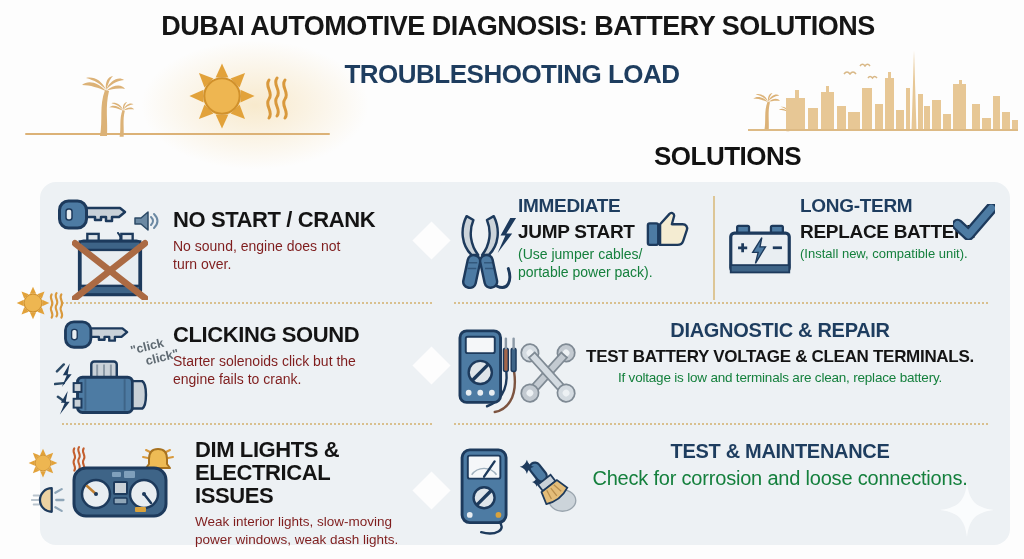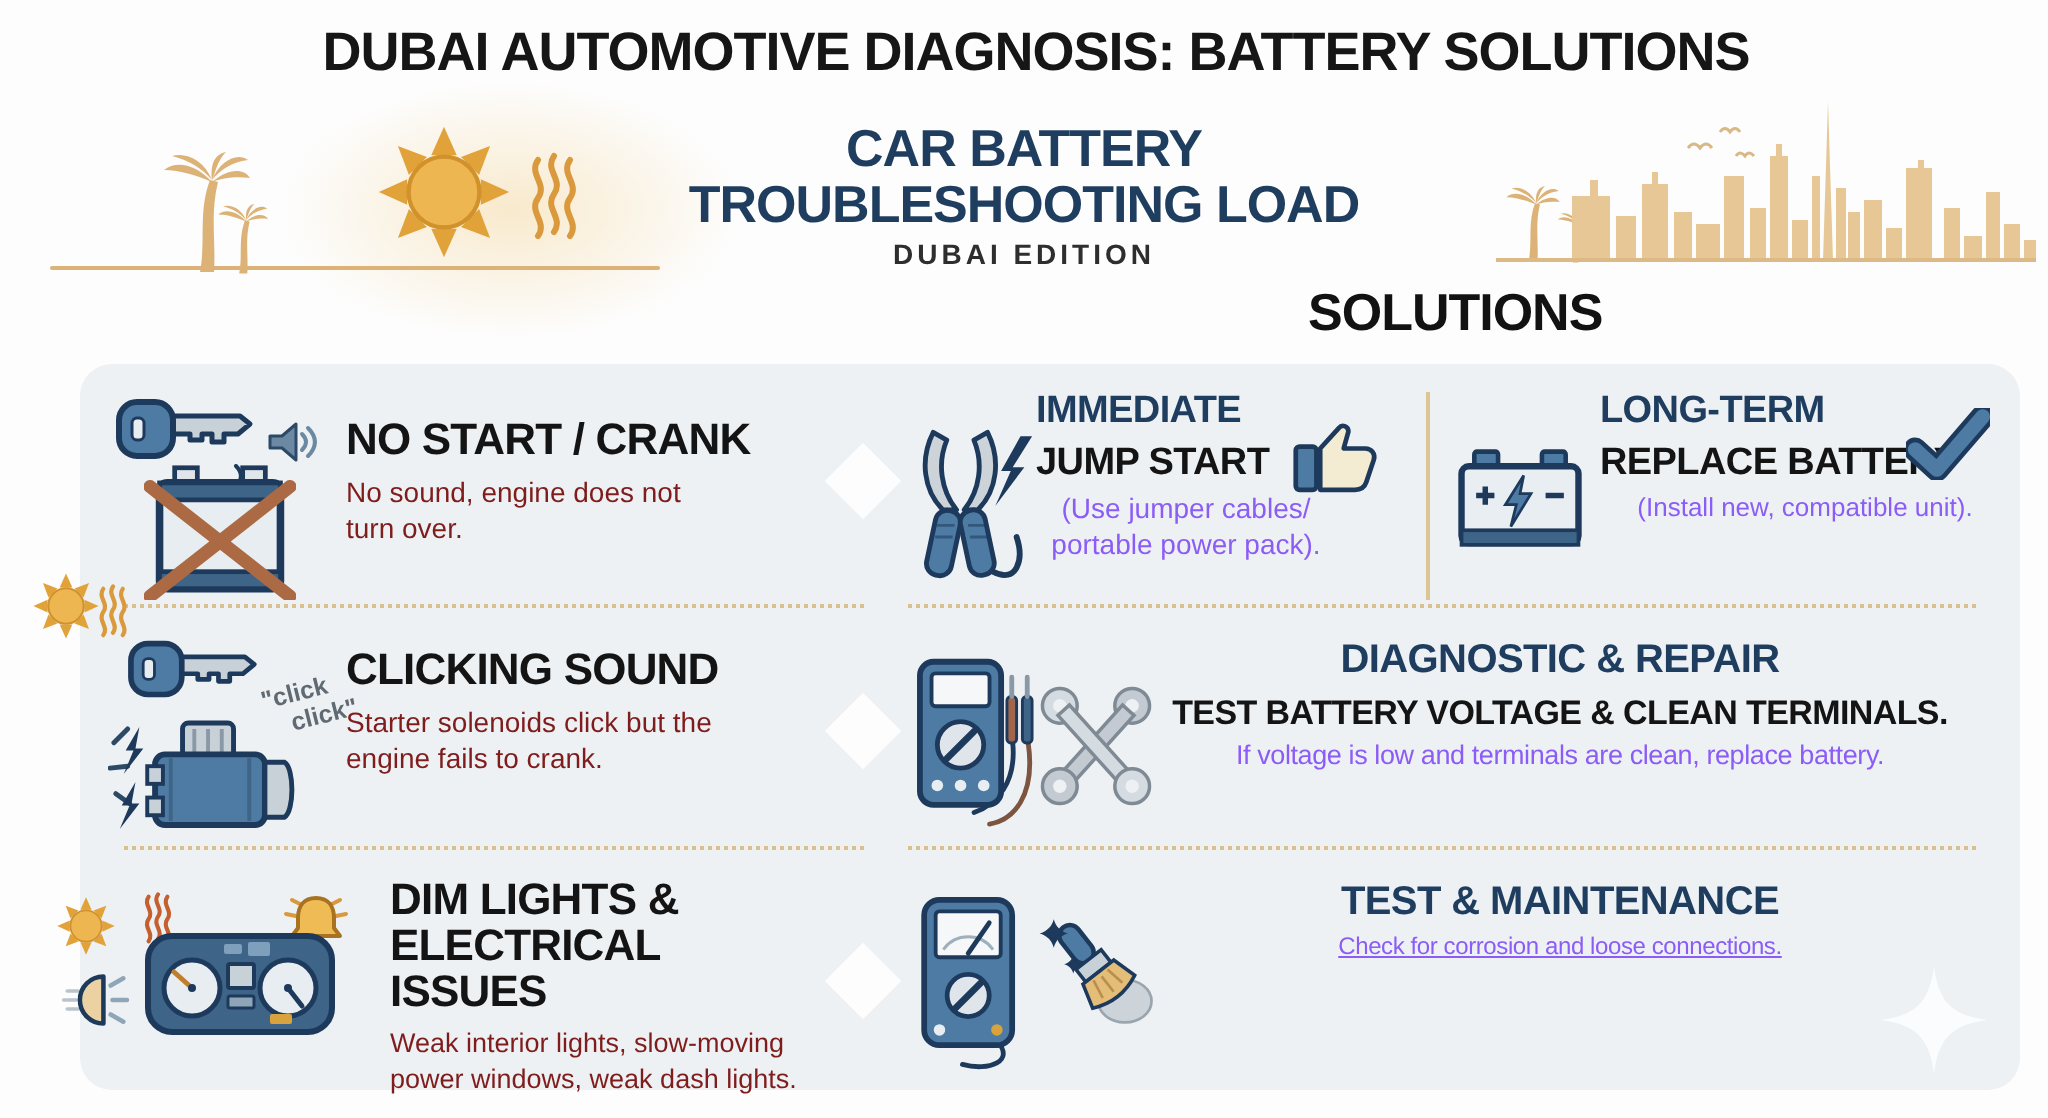--- a/index.html
+++ b/index.html
@@ -36,21 +36,21 @@
   .icon-box { position:absolute; }
 
   
   .sym-text { position:absolute; }
   .sym-title { font-size:22px; font-weight:800; letter-spacing:-0.4px; color:#141414; line-height:1.05; }
   .sym-body  { margin-top:6px; font-size:14px; color:#7f1d1d; line-height:1.3; }
 
   
   .sol-label  { font-size:19px; font-weight:800; letter-spacing:-0.3px; color:#1e3d5f; }
   .sol-action { font-size:19px; font-weight:800; letter-spacing:-0.3px; color:#141414; margin-top:4px; }
-  .sol-note   { font-size:14px; color:#8b5cf6; line-height:1.25; margin-top:3px;text-align:center; }
+  .sol-note   { font-size:14px; color:#15803d; line-height:1.25; margin-top:3px; }
   .sol-text-l { position:absolute; }
   .sol-text-c { position:absolute; left:150px; width:396px; text-align:center; }
   .sol-text-c .sol-label  { font-size:20px; }
   .sol-text-c .sol-action { font-size:17px; margin-top:5px; }
   .sol-text-c .sol-note   { font-size:13.5px; letter-spacing:-0.2px; white-space:nowrap; }
   .nowrap { white-space:nowrap; font-size:13px; }
 
   .click-label { position:absolute; transform:rotate(-14deg); font-size:12.5px; font-weight:700;
                  color:#5f6a72; line-height:1.1; text-align:left; }
   .click-label span { display:block; }
@@ -129,24 +129,22 @@
   <svg class="deco" style="left:48px; top:292px; z-index:3;" width="17" height="28" viewBox="0 0 26 46">
     <g stroke="#d9993c" stroke-width="3.5" fill="none" stroke-linecap="round">
       <path d="M5 4 C0 11 10 16 5 23 C0 30 10 35 5 42"></path>
       <path d="M13 2 C8 9 18 14 13 21 C8 28 18 33 13 40"></path>
       <path d="M21 4 C16 11 26 16 21 23 C16 30 26 35 21 42"></path>
     </g>
   </svg>
 
   <h1 class="title">DUBAI AUTOMOTIVE DIAGNOSIS: BATTERY SOLUTIONS</h1>
   <div class="guide-title">
-    <div>CAR BATTERY</div>
     <div>TROUBLESHOOTING LOAD</div>
   </div>
-  <div class="edition">DUBAI EDITION</div>
 
   <div class="col-head sol">SOLUTIONS</div>
 
   <section class="panel symptoms">
     <div class="dotted-div" style="top:120px;"></div>
     <div class="dotted-div" style="top:241px;"></div>
 
     <div class="row" style="top:0; height:120px;">
       <div class="icon-box" style="left:18px; top:12px; width:135px; height:100px;">
         <svg style="position:absolute; left:0; top:4px;" width="70" height="34" viewBox="0 0 70 34">
@@ -367,21 +365,21 @@
           <rect x="34" y="2" width="12" height="24" rx="6" fill="#4d7ba3" stroke="#1d3a5c" stroke-width="2.5"></rect>
           <rect x="31" y="25" width="18" height="9" fill="#c9d1d8" stroke="#1d3a5c" stroke-width="2"></rect>
           <path d="M29 34 h22 l4 14 q-15 7 -30 0 z" fill="#e4bd79" stroke="#1d3a5c" stroke-width="2"></path>
           <path d="M35 36 l-2 11 M40 37 v11 M45 36 l2 11" stroke="#b98f4e" stroke-width="1.5"></path>
         </g>
         <path d="M10 6 c1 4 4 7 8 8 c-4 1 -7 4 -8 8 c-1 -4 -4 -7 -8 -8 c4 -1 7 -4 8 -8 z" fill="#1d3a5c"></path>
         <path d="M21 26 c.7 2.6 2.6 4.5 5.2 5.2 c-2.6 .7 -4.5 2.6 -5.2 5.2 c-.7 -2.6 -2.6 -4.5 -5.2 -5.2 c2.6 -.7 4.5 -2.6 5.2 -5.2 z" fill="#1d3a5c"></path>
       </svg>
       <div class="sol-text-c" style="top:16px;">
         <div class="sol-label">TEST &amp; MAINTENANCE</div>
-        <div class="sol-note" style="font-size:12px;text-decoration:underline;">Check for corrosion and loose connections.</div>
+        <div class="sol-note" style="font-size:20px;">Check for corrosion and loose connections.</div>
       </div>
     </div>
 
     <svg class="corner-sparkle" width="54" height="54" viewBox="0 0 24 24">
       <path d="M12 0 C13 8 16 11 24 12 C16 13 13 16 12 24 C11 16 8 13 0 12 C8 11 11 8 12 0 Z" fill="#fbfcfd" opacity="0.95"></path>
     </svg>
   </section>
 
 </div>
 

